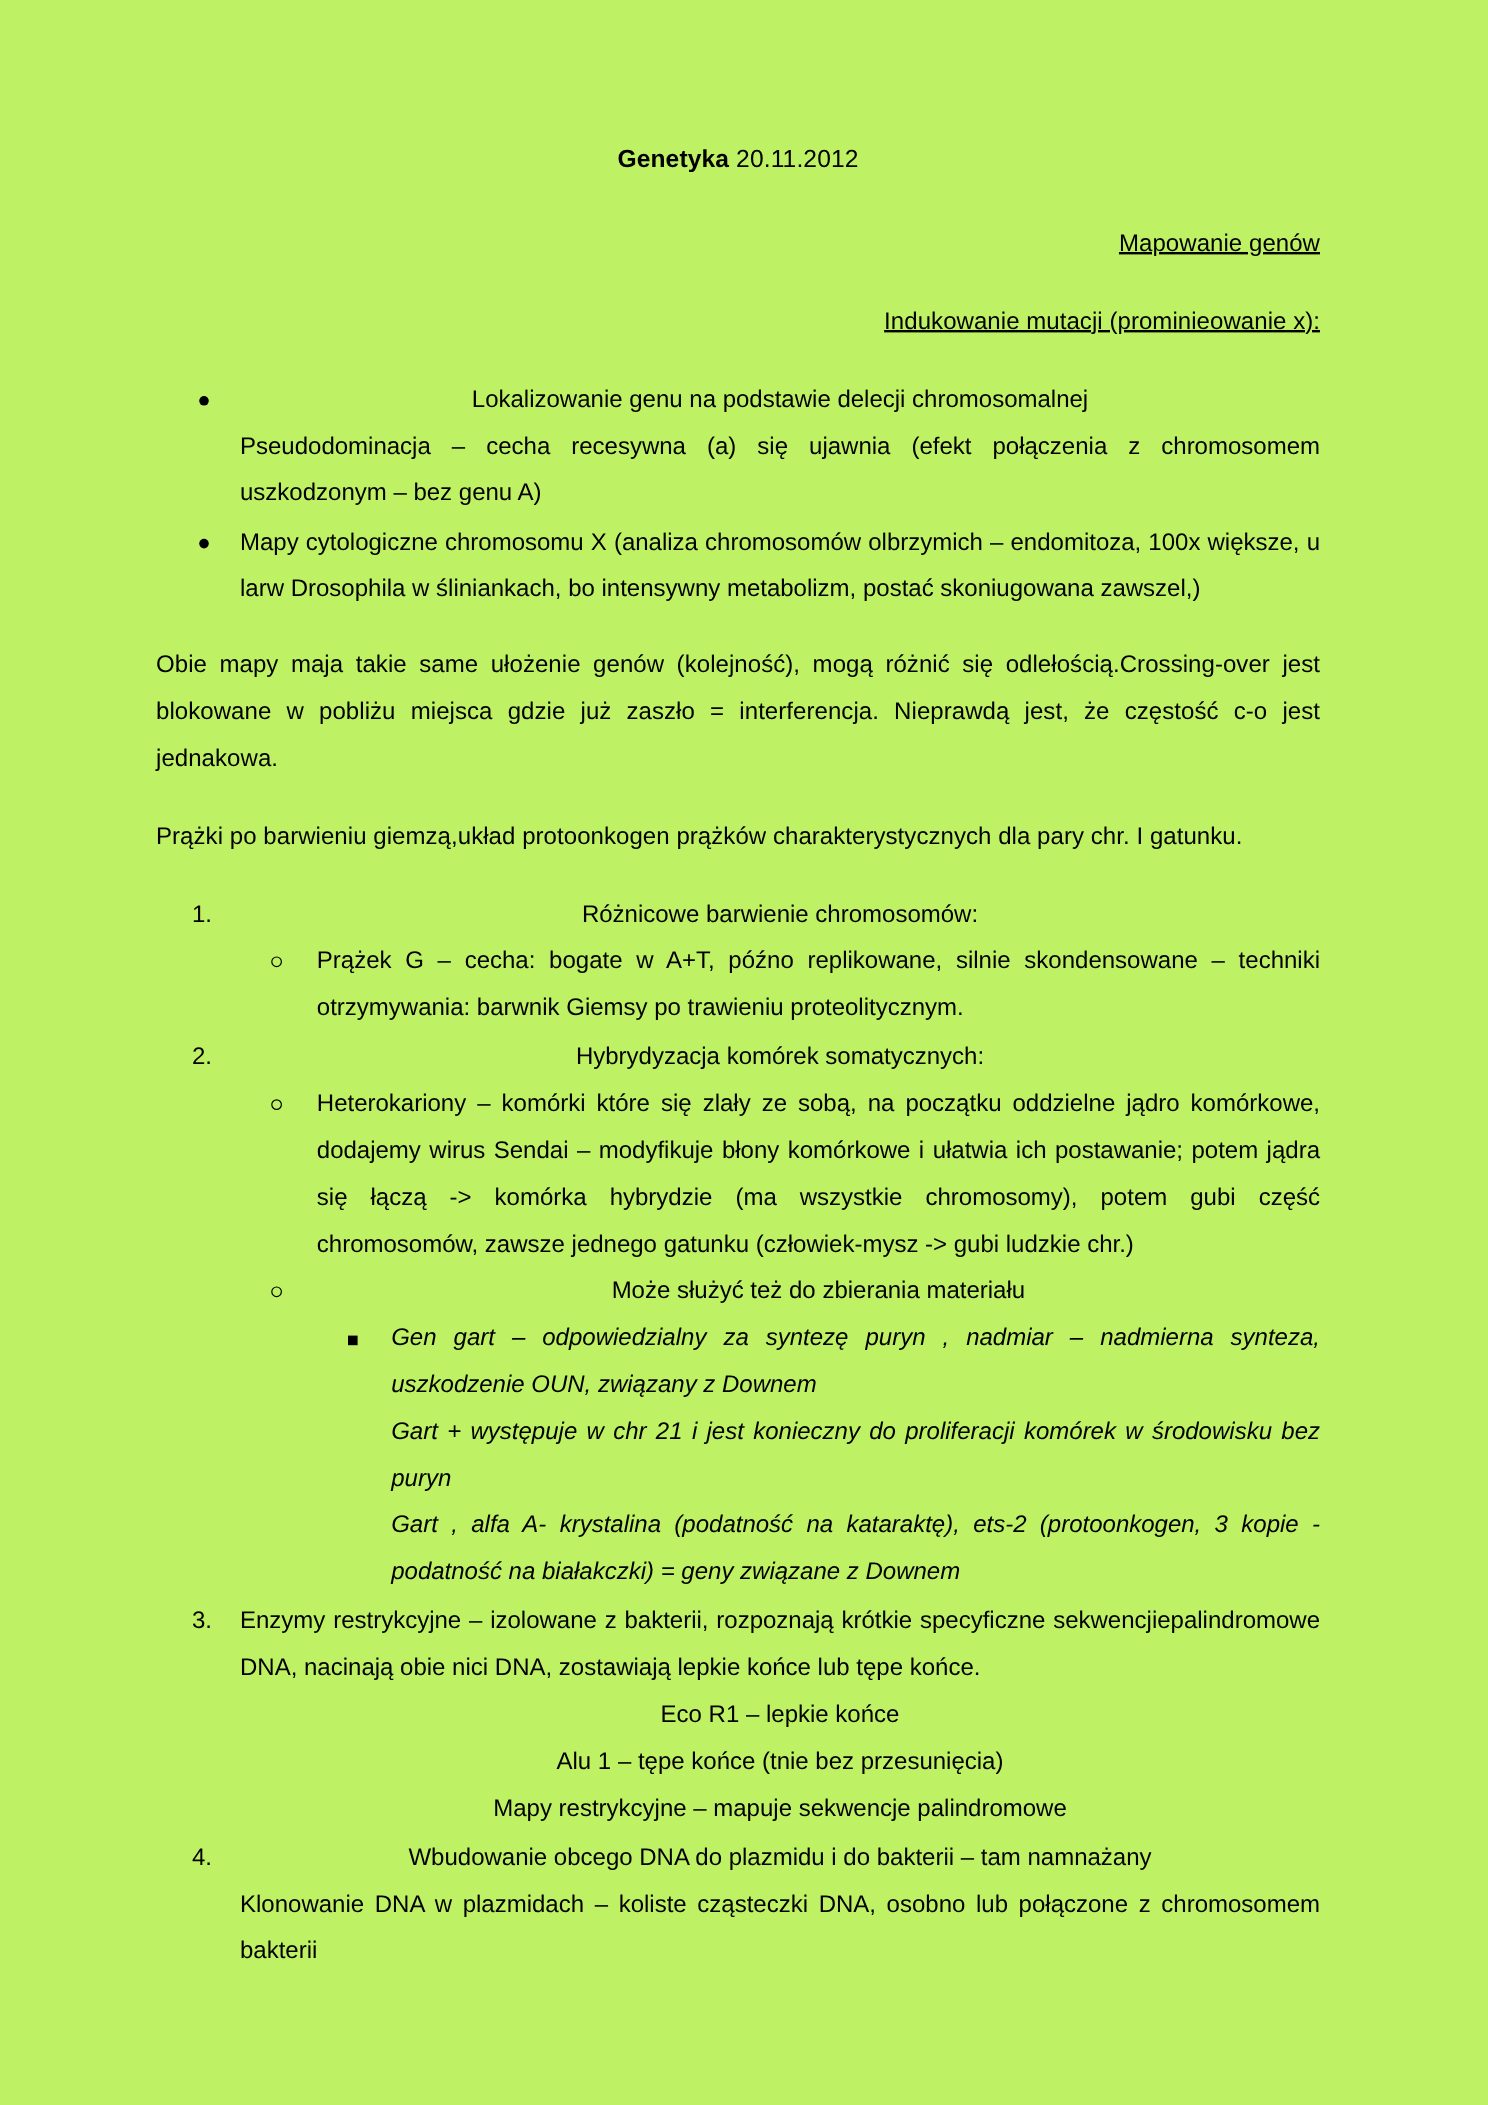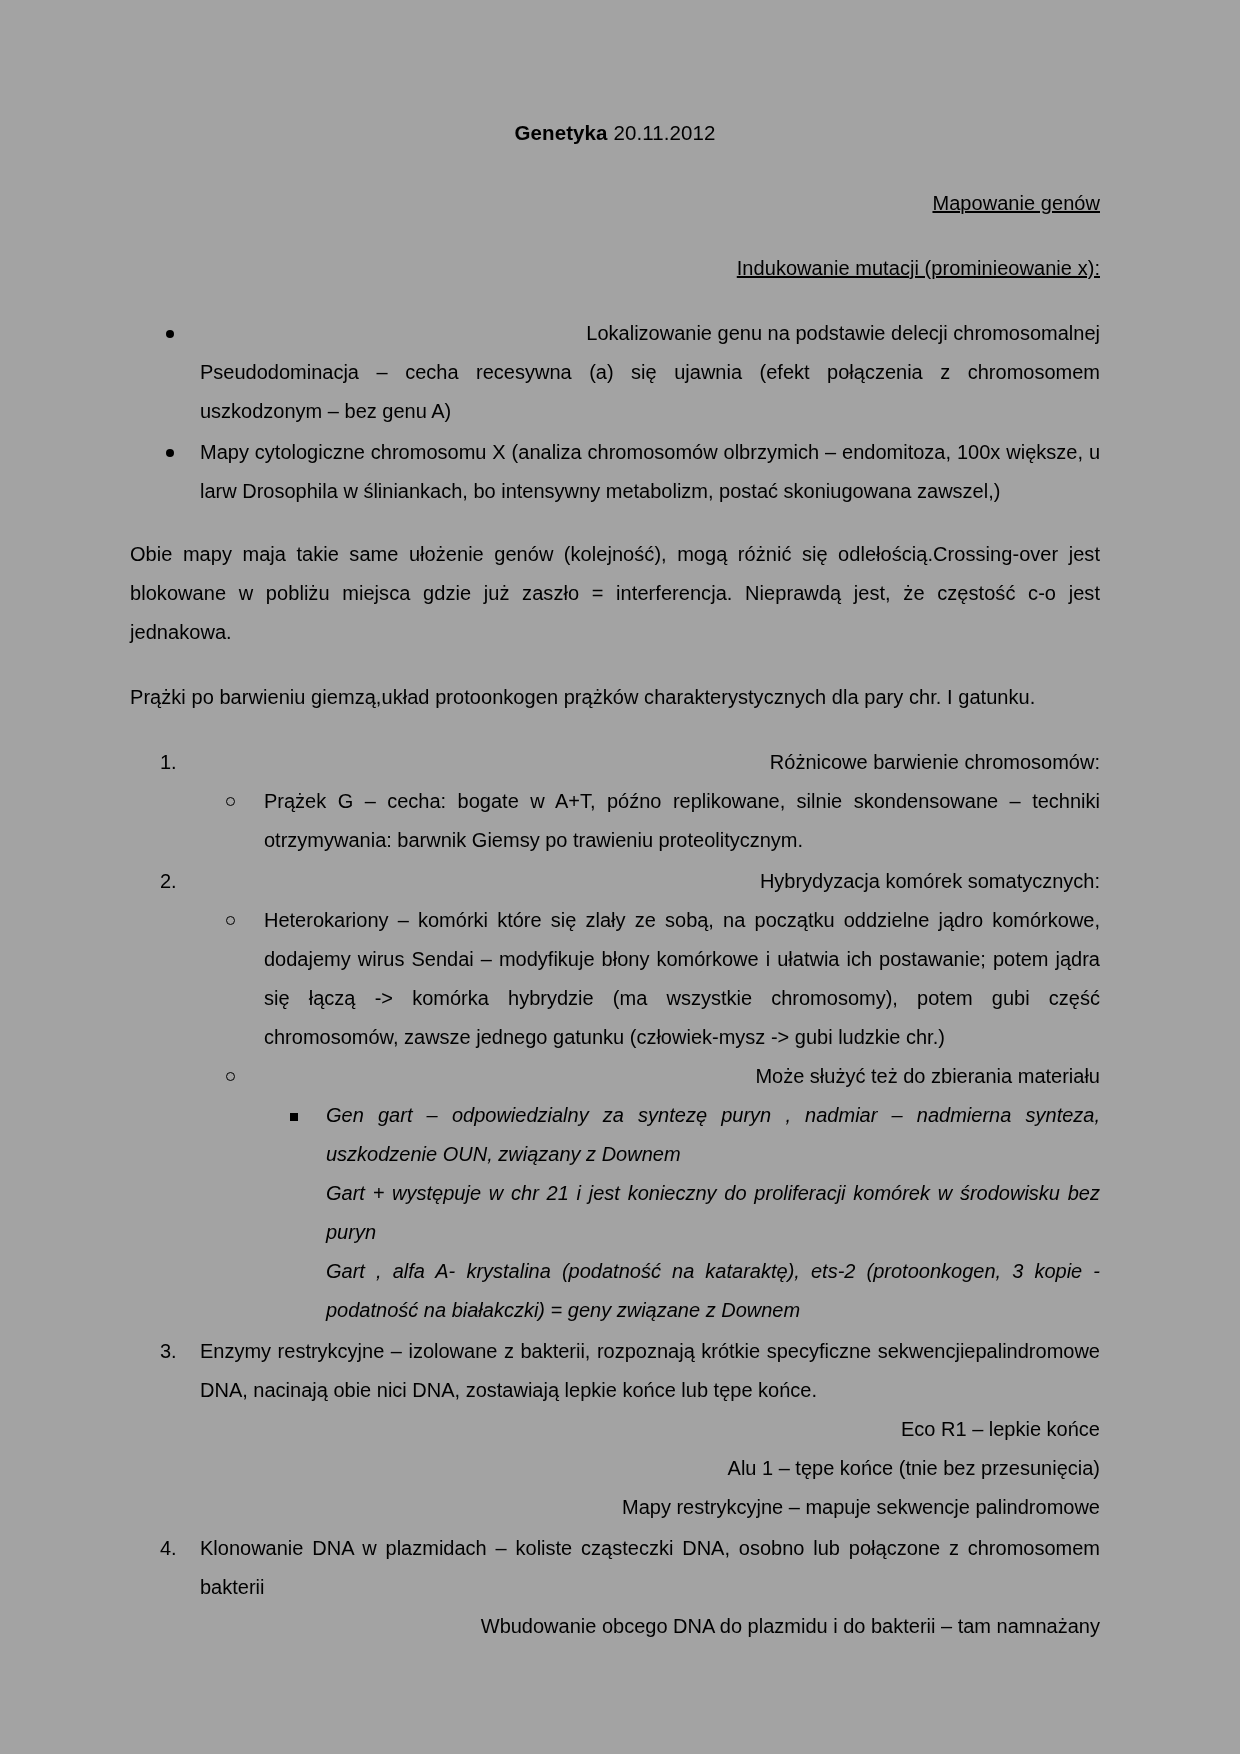--- a/index.html
+++ b/index.html
@@ -15,21 +15,21 @@
     color: #000000;
     position: relative;
     overflow: hidden;
   }
   .page {
     position: relative;
     width: 1240px;
     height: 1754px;
     box-sizing: border-box;
     padding: 118px 140px 60px 130px;
-    background: #a3a3a3;
+    background: #bef264;
   }
 
   
   .doc-title {
     text-align: center;
     font-size: 20.5px;
     line-height: 1.45;
     margin: 0 0 36px 0;
     letter-spacing: .1px;
   }
@@ -137,21 +137,21 @@
   li.sub-sq-item > .marker-square {
     position: absolute;
     left: 26px;
     top: 0;
     width: 8px;
     height: 8px;
     margin-top: 17px;
     background: #000;
   }
 
-  .line-left { text-align: right; }
+  .line-left { text-align: center; }
   .runon { display: block; }
   .runon.just { text-align: justify; text-justify: inter-word; }
 </style>
 </head>
 <body>
 
 <div class="page">
 
   <div class="doc-title">
     <span class="t-bold">Genetyka</span><span class="t-reg"> 20.11.2012</span>
@@ -217,19 +217,19 @@
     <li class="num-item">
       <span class="marker-num">3.</span>
       <span class="runon just">Enzymy restrykcyjne – izolowane z bakterii, rozpoznają krótkie specyficzne sekwencjiepalindromowe DNA, nacinają obie nici DNA, zostawiają lepkie końce lub tępe końce.</span>
       <span class="runon line-left">Eco R1 – lepkie końce</span>
       <span class="runon line-left">Alu 1 – tępe końce (tnie bez przesunięcia)</span>
       <span class="runon line-left">Mapy restrykcyjne – mapuje sekwencje palindromowe</span>
     </li>
 
     <li class="num-item">
       <span class="marker-num">4.</span>
+      <span class="runon line-left">Wbudowanie obcego DNA do plazmidu i do bakterii – tam namnażany</span>
       <span class="runon just">Klonowanie DNA w plazmidach – koliste cząsteczki DNA, osobno lub połączone z chromosomem bakterii</span>
-      <span class="runon line-left">Wbudowanie obcego DNA do plazmidu i do bakterii – tam namnażany</span>
     </li>
 
   </ol>
 
 </div>
 
 </body></html>

